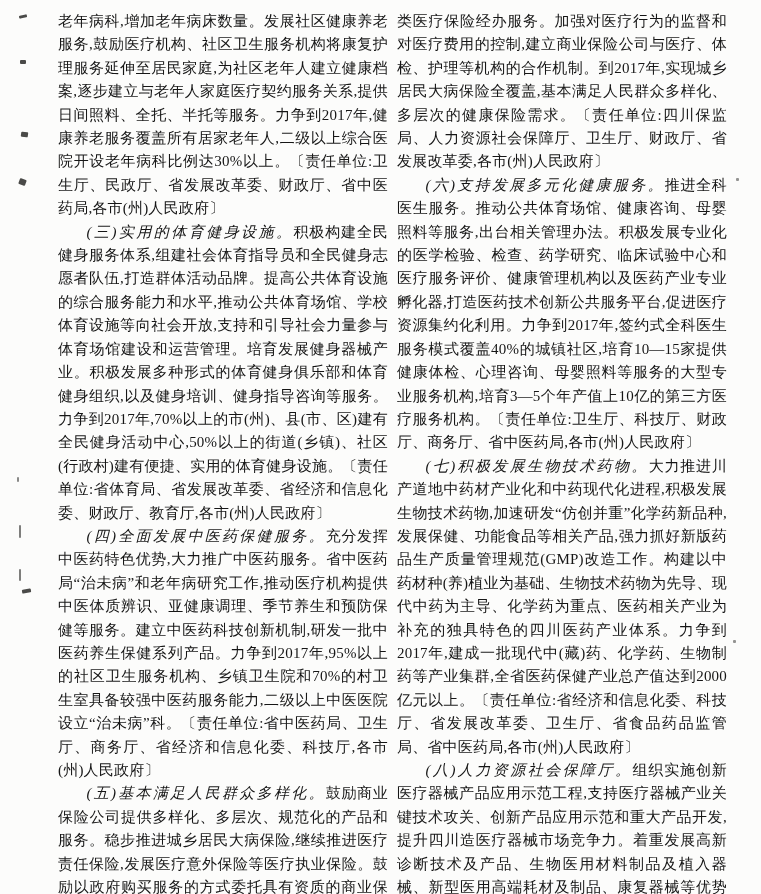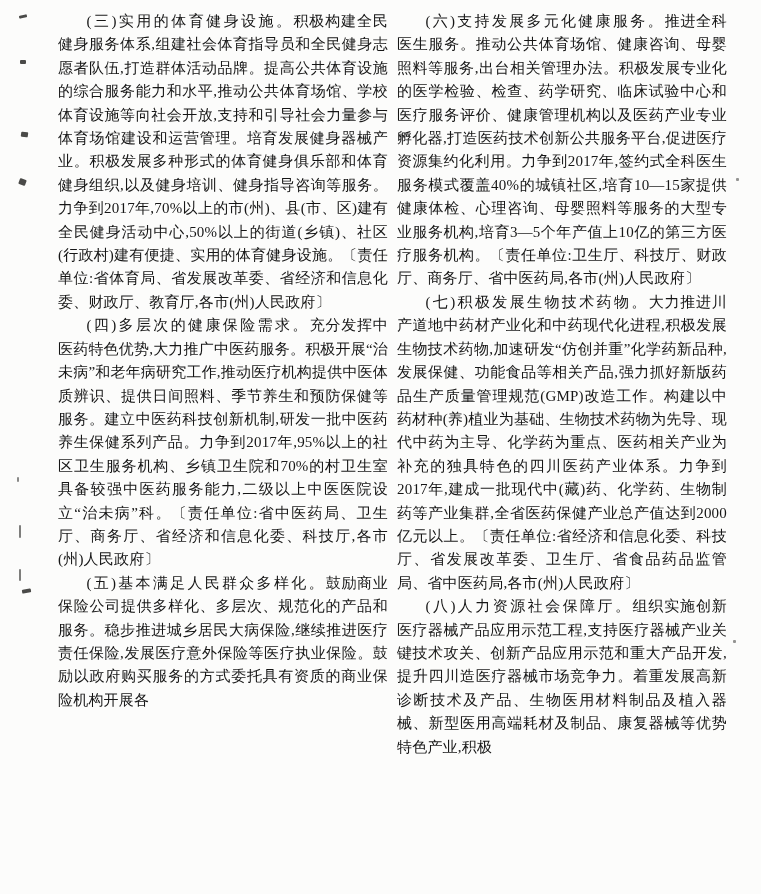--- a/index.html
+++ b/index.html
@@ -32,20 +32,21 @@
     letter-spacing: 0.2px;
   }
   .para {
     margin: 0;
     padding: 0;
   }
   .para.indent {
     text-indent: 1.9em;
   }
   .heading {
+    font-style: italic;
     letter-spacing: 0.12em;
     font-weight: 500;
   }
   .body { }
   
   .speck {
     position: absolute;
     background: #2a2a28;
     border-radius: 1px;
     opacity: 0.85;
@@ -73,32 +74,38 @@
   <div class="speck s5"></div>
   <div class="speck s6"></div>
   <div class="speck s7"></div>
   <div class="speck s8"></div>
   <div class="speck s9"></div>
   <div class="speck s10"></div>
 
   <div class="columns">
 
     <div class="col">
+      <p class="para">
+        <span class="body">老年病科,增加老年病床数量。发展社区健康养老服务,鼓励医疗机构、社区卫生服务机构将康复护理服务延伸至居民家庭,为社区老年人建立健康档案,逐步建立与老年人家庭医疗契约服务关系,提供日间照料、全托、半托等服务。力争到2017年,健康养老服务覆盖所有居家老年人,二级以上综合医院开设老年病科比例达30%以上。〔责任单位:卫生厅、民政厅、省发展改革委、财政厅、省中医药局,各市(州)人民政府〕</span>
+      </p>
       <p class="para indent">
         <span class="heading">(三)实用的体育健身设施。</span><span class="body">积极构建全民健身服务体系,组建社会体育指导员和全民健身志愿者队伍,打造群体活动品牌。提高公共体育设施的综合服务能力和水平,推动公共体育场馆、学校体育设施等向社会开放,支持和引导社会力量参与体育场馆建设和运营管理。培育发展健身器械产业。积极发展多种形式的体育健身俱乐部和体育健身组织,以及健身培训、健身指导咨询等服务。力争到2017年,70%以上的市(州)、县(市、区)建有全民健身活动中心,50%以上的街道(乡镇)、社区(行政村)建有便捷、实用的体育健身设施。〔责任单位:省体育局、省发展改革委、省经济和信息化委、财政厅、教育厅,各市(州)人民政府〕</span>
       </p>
       <p class="para indent">
-        <span class="heading">(四)多层次的健康保险需求。</span><span class="body">充分发挥中医药特色优势,大力推广中医药服务。积极开展“治未病”和老年病研究工作,推动医疗机构提供中医体质辨识、提供日间照料、季节养生和预防保健等服务。建立中医药科技创新机制,研发一批中医药养生保健系列产品。力争到2017年,95%以上的社区卫生服务机构、乡镇卫生院和70%的村卫生室具备较强中医药服务能力,二级以上中医医院设立“治未病”科。〔责任单位:省中医药局、卫生厅、商务厅、省经济和信息化委、科技厅,各市(州)人民政府〕</span>
+        <span class="heading">(四)全面发展中医药保健服务。</span><span class="body">充分发挥中医药特色优势,大力推广中医药服务。省中医药局“治未病”和老年病研究工作,推动医疗机构提供中医体质辨识、亚健康调理、季节养生和预防保健等服务。建立中医药科技创新机制,研发一批中医药养生保健系列产品。力争到2017年,95%以上的社区卫生服务机构、乡镇卫生院和70%的村卫生室具备较强中医药服务能力,二级以上中医医院设立“治未病”科。〔责任单位:省中医药局、卫生厅、商务厅、省经济和信息化委、科技厅,各市(州)人民政府〕</span>
       </p>
       <p class="para indent">
         <span class="heading">(五)基本满足人民群众多样化。</span><span class="body">鼓励商业保险公司提供多样化、多层次、规范化的产品和服务。稳步推进城乡居民大病保险,继续推进医疗责任保险,发展医疗意外保险等医疗执业保险。鼓励以政府购买服务的方式委托具有资质的商业保险机构开展各</span>
       </p>
     </div>
 
     <div class="col">
+      <p class="para">
+        <span class="body">类医疗保险经办服务。加强对医疗行为的监督和对医疗费用的控制,建立商业保险公司与医疗、体检、护理等机构的合作机制。到2017年,实现城乡居民大病保险全覆盖,基本满足人民群众多样化、多层次的健康保险需求。〔责任单位:四川保监局、人力资源社会保障厅、卫生厅、财政厅、省发展改革委,各市(州)人民政府〕</span>
+      </p>
       <p class="para indent">
         <span class="heading">(六)支持发展多元化健康服务。</span><span class="body">推进全科医生服务。推动公共体育场馆、健康咨询、母婴照料等服务,出台相关管理办法。积极发展专业化的医学检验、检查、药学研究、临床试验中心和医疗服务评价、健康管理机构以及医药产业专业孵化器,打造医药技术创新公共服务平台,促进医疗资源集约化利用。力争到2017年,签约式全科医生服务模式覆盖40%的城镇社区,培育10—15家提供健康体检、心理咨询、母婴照料等服务的大型专业服务机构,培育3—5个年产值上10亿的第三方医疗服务机构。〔责任单位:卫生厅、科技厅、财政厅、商务厅、省中医药局,各市(州)人民政府〕</span>
       </p>
       <p class="para indent">
         <span class="heading">(七)积极发展生物技术药物。</span><span class="body">大力推进川产道地中药材产业化和中药现代化进程,积极发展生物技术药物,加速研发“仿创并重”化学药新品种,发展保健、功能食品等相关产品,强力抓好新版药品生产质量管理规范(GMP)改造工作。构建以中药材种(养)植业为基础、生物技术药物为先导、现代中药为主导、化学药为重点、医药相关产业为补充的独具特色的四川医药产业体系。力争到2017年,建成一批现代中(藏)药、化学药、生物制药等产业集群,全省医药保健产业总产值达到2000亿元以上。〔责任单位:省经济和信息化委、科技厅、省发展改革委、卫生厅、省食品药品监管局、省中医药局,各市(州)人民政府〕</span>
       </p>
       <p class="para indent">
         <span class="heading">(八)人力资源社会保障厅。</span><span class="body">组织实施创新医疗器械产品应用示范工程,支持医疗器械产业关键技术攻关、创新产品应用示范和重大产品开发,提升四川造医疗器械市场竞争力。着重发展高新诊断技术及产品、生物医用材料制品及植入器械、新型医用高端耗材及制品、康复器械等优势特色产业,积极</span>
       </p>
     </div>

